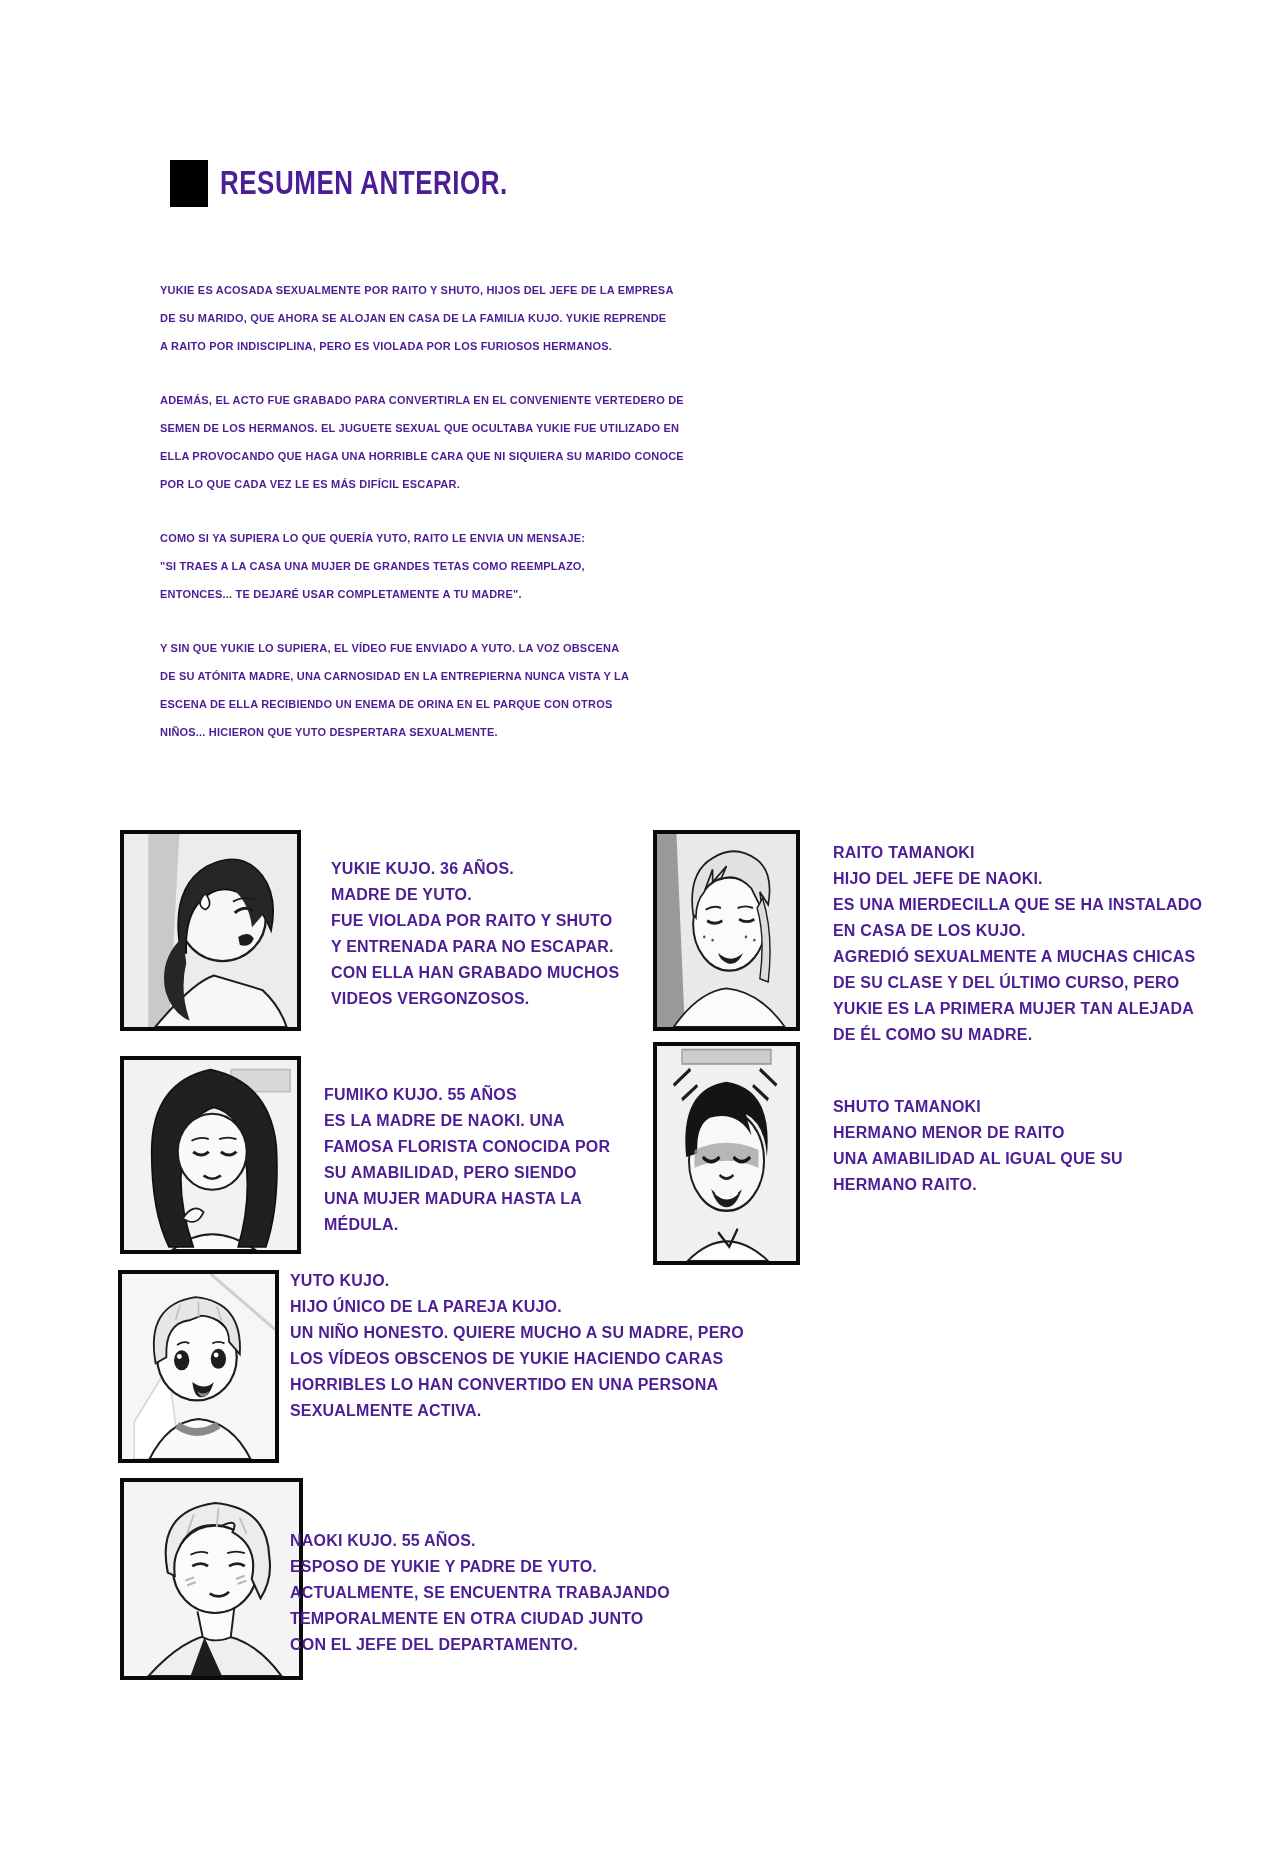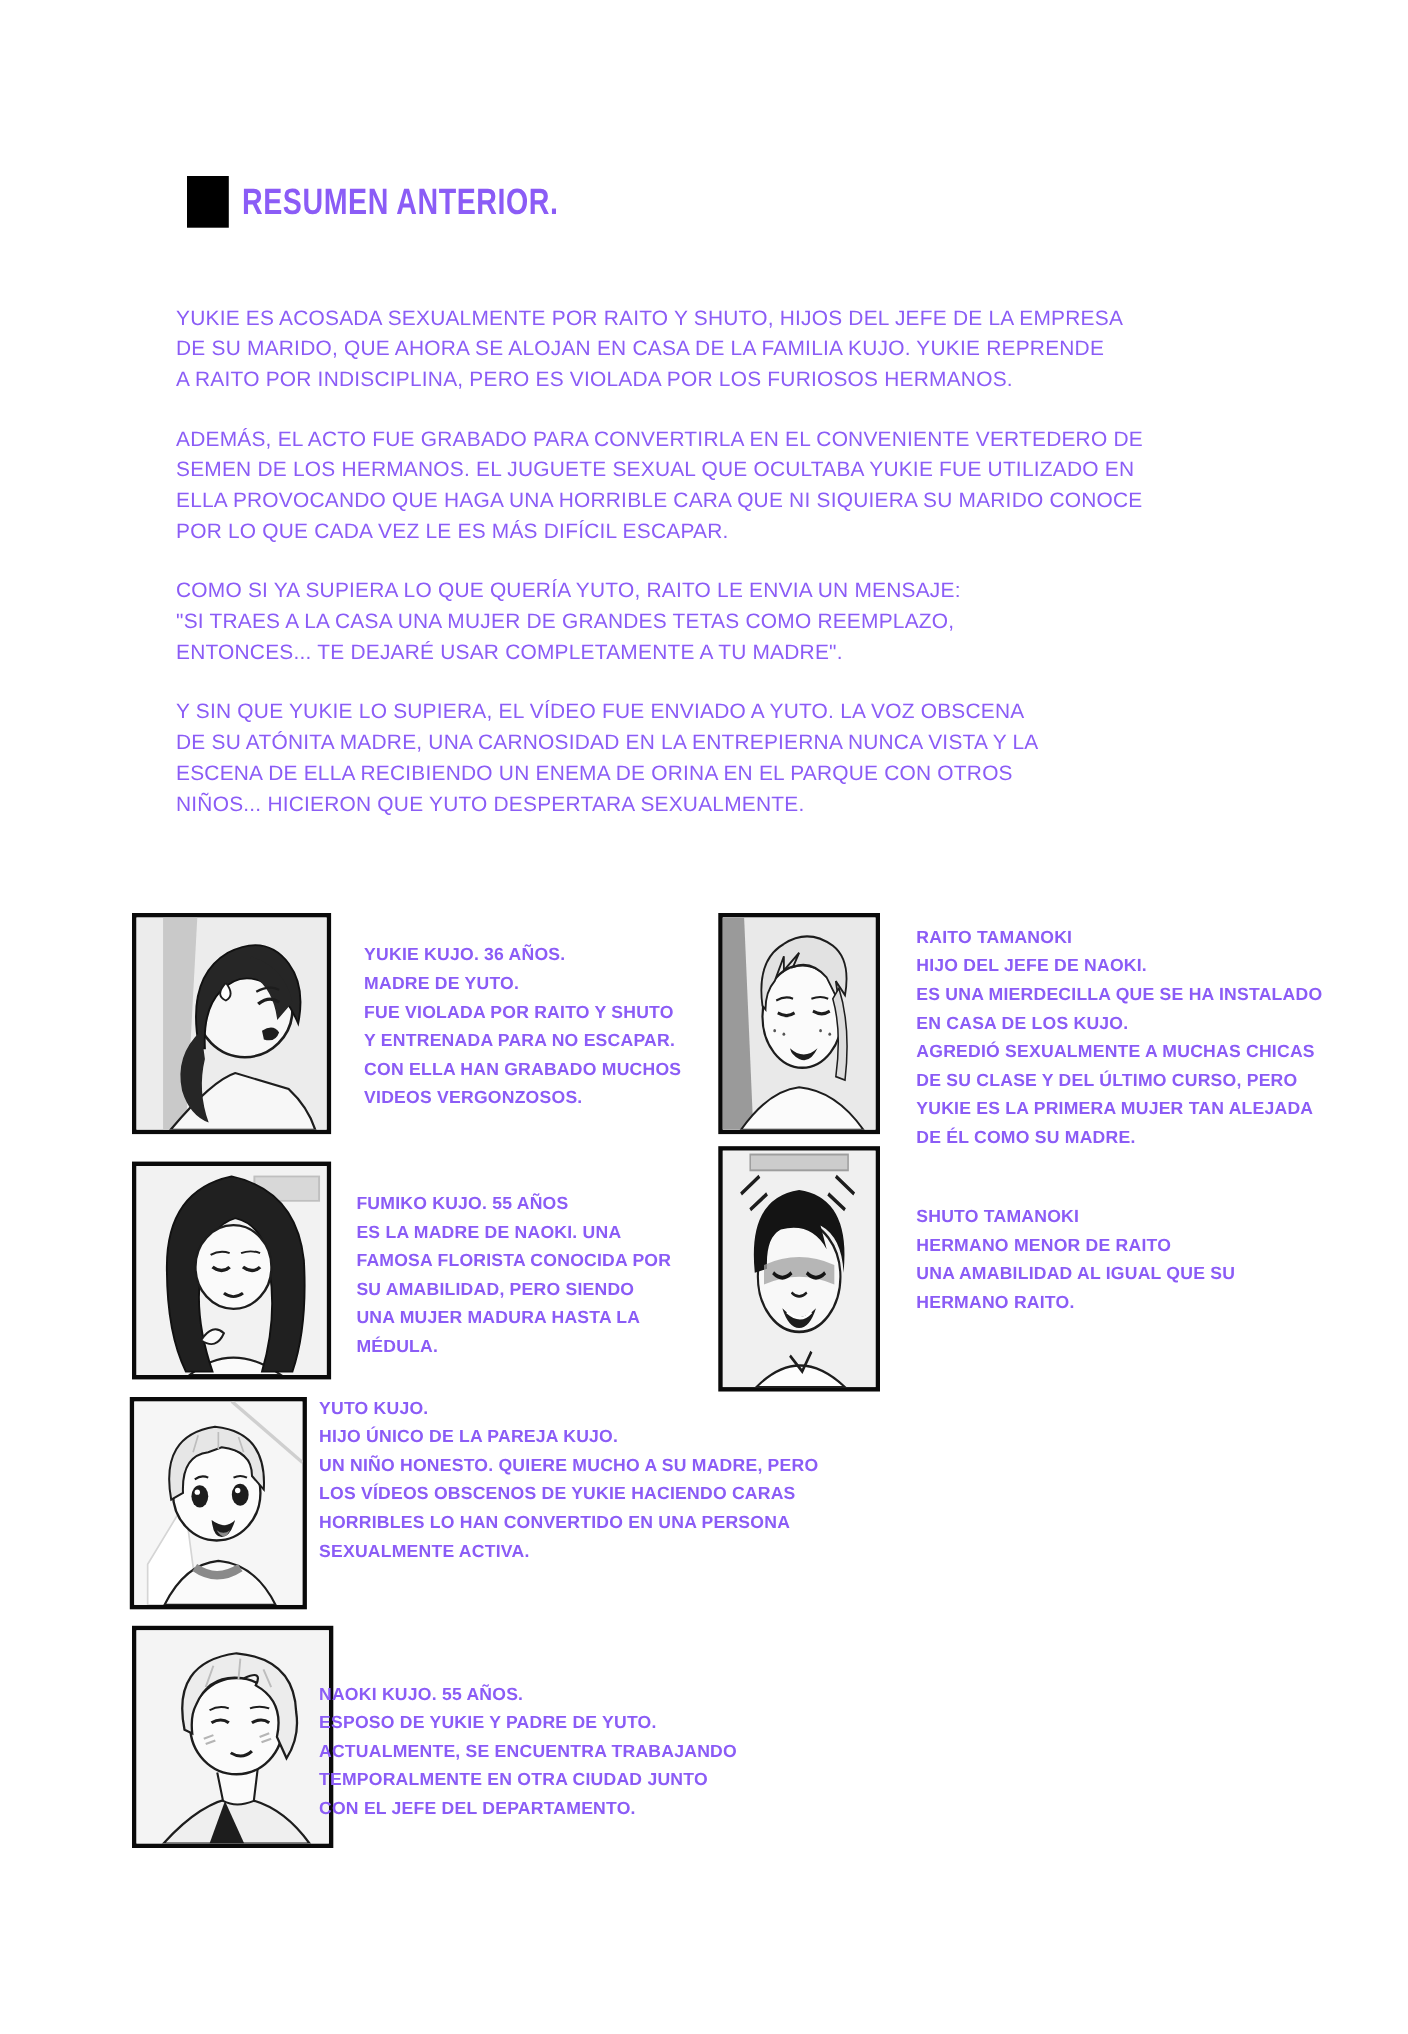--- a/index.html
+++ b/index.html
@@ -2,21 +2,21 @@
 <html><head>
 <meta charset="utf-8">
 <style>
   html, body { margin: 0; padding: 0; background: #ffffff; }
   .page {
     position: relative;
     width: 1280px;
     height: 1849px;
     margin: 0 auto;
     background: #ffffff;
-    color: #8b5cf6;
+    color: #4c1d95;
     font-family: "Liberation Sans", sans-serif;
     overflow: hidden;
   }
 
   
   .header { position: absolute; left: 170px; top: 160px; display: flex; align-items: center; }
   .header .square {
     width: 38px; height: 47px; background: #000000; display: inline-block; flex: 0 0 auto;
   }
   .header .title {
@@ -26,23 +26,23 @@
     letter-spacing: 0.5px;
     transform: scaleY(1.28);
     transform-origin: left center;
     white-space: pre;
   }
 
   
   .synopsis { position: absolute; left: 160px; top: 276px; width: 880px; }
   .synopsis p {
     margin: 0 0 26px 0;
-    font-size: 19px;
+    font-size: 11px;
     line-height: 28px;
-    font-weight: 400;
+    font-weight: 700;
     letter-spacing: 0.2px;
     white-space: pre;
   }
 
   
   .portrait {
     position: absolute;
     margin: 0;
     border: 4px solid #0a0a0a;
     background: #eeeeee;

